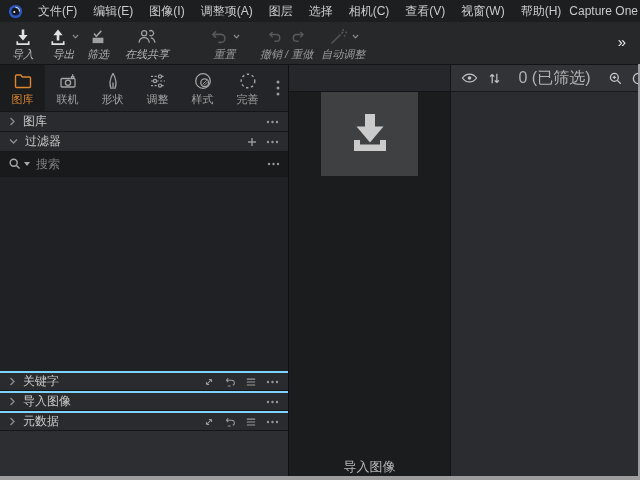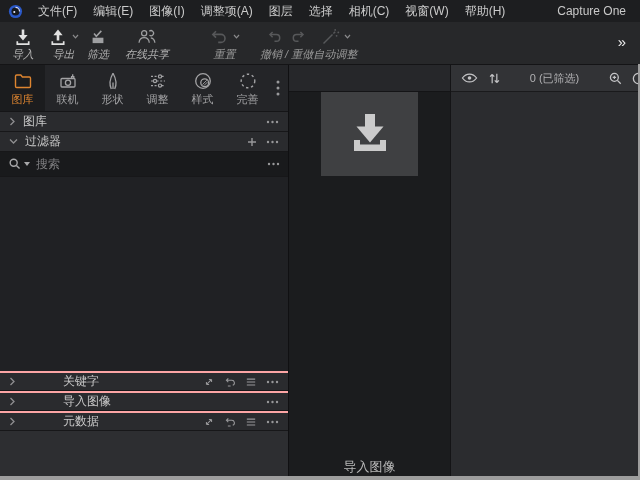--- a/index.html
+++ b/index.html
@@ -37,21 +37,21 @@
   
   .left-panel { width:289px; flex:0 0 auto; display:flex; flex-direction:column; background:#202124; border-right:1px solid #101012; }
   .tabbar { height:47px; background:#242528; display:flex; position:relative; border-bottom:1px solid #151517; }
   .tab { width:45px; display:flex; flex-direction:column; align-items:center; justify-content:center; gap:2px; color:#a3a3a5; font-size:11px; }
   .tab svg { width:20px; height:20px; }
   .tab .t-lbl { line-height:12px; }
   .tab.active { background:#1b1c1e; color:#de8530; }
   .tab-kebab { position:absolute; right:5px; top:50%; transform:translateY(-50%); color:#9a9a9c; padding:3px; }
 
   .sec-header { height:20px; background:#2a2b2e; display:flex; align-items:center; padding:0 9px; color:#c9c9c9; font-size:12px; border-bottom:1px solid #171719; flex:0 0 auto; }
-  .sec-header.bt { border-top:2px solid #fca5a5;gap:40px; }
+  .sec-header.bt { border-top:2px solid #7dd3fc; }
   .chev { color:#8f8f91; margin-right:7px; display:flex; }
   .sec-icons { margin-left:auto; display:flex; align-items:center; gap:9px; color:#98989a; }
   .sec-icons > * { display:flex; }
 
   .search-row { height:21px; background:#191a1c; display:flex; align-items:center; padding:12px 8px; border-bottom:1px solid #171719; flex:0 0 auto; }
   .search-ic { color:#a8a8aa; display:flex; align-items:center; margin-right:6px; }
   .search-caret { margin-left:2px; }
   .search-input { flex:1; background:transparent; border:none; outline:none; color:#bdbdbd; font-size:12px; font-family:inherit; }
   .search-input::placeholder { color:#7e7e80; }
   .search-ellipsis { color:#98989a; display:flex; }
@@ -63,21 +63,21 @@
   .viewer { width:162px; flex:0 0 auto; display:flex; flex-direction:column; background:#1b1c1e; border-right:1px solid #141416; }
   .viewer-header { height:27px; background:#26272a; border-bottom:1px solid #141416; flex:0 0 auto; }
   .viewer-body { flex:1; display:flex; flex-direction:column; align-items:center; justify-content:space-between; }
   .import-box { width:97px; height:84px; background:#3f4042; display:flex; align-items:center; justify-content:center; color:#cbcbcb; cursor:pointer; }
   .import-label { margin-top:16px; color:#b9b9b9; font-size:13px; }
 
   
   .browser { flex:1 1 auto; display:flex; flex-direction:column; overflow:hidden; }
   .browser-header { height:27px; background:#323336; border-bottom:1px solid #1a1a1c; display:flex; align-items:center; padding:0 0 0 10px; color:#c4c4c6; overflow:hidden; flex:0 0 auto; }
   .bh-left { display:flex; align-items:center; gap:10px; }
-  .bh-count { flex:1; text-align:center; color:#b2b2b4; font-size:11px; white-space:nowrap; }
+  .bh-count { flex:1; text-align:center; color:#b2b2b4; font-size:16px; white-space:nowrap; }
   .bh-right { display:flex; align-items:center; gap:8px; }
   .partial-ic { margin-right:-8px; }
   .browser-body { flex:1; background:#2b2c2f; }
 </style>
 </head>
 <body>
 
 <div class="window">
 
   <div class="titlebar">
@@ -87,20 +87,21 @@
       <path d="M8 3.7A4.3 4.3 0 0 1 12.3 8" stroke="#d8deff" stroke-width="1.3" fill="none"></path>
       <circle cx="6.7" cy="8.6" r="1.1" fill="#e8ecff"></circle>
     </svg>
     <div class="menu-item">文件(F)</div>
     <div class="menu-item">编辑(E)</div>
     <div class="menu-item">图像(I)</div>
     <div class="menu-item">调整项(A)</div>
     <div class="menu-item">图层</div>
     <div class="menu-item">选择</div>
     <div class="menu-item">相机(C)</div>
+    <div class="menu-item">查看(V)</div>
     <div class="menu-item">视窗(W)</div>
     <div class="menu-item">帮助(H)</div>
     <div class="title-text">Capture One</div>
 
   </div>
 
   <div class="toolbar">
 
     <div class="tbi" style="margin-right:14px">
       <div class="icon-row ic-bright">
@@ -153,21 +154,21 @@
           <path d="M7 4.2L3.8 7.4 7 10.6"></path>
           <path d="M4.2 7.4H12a4 4 0 0 1 0 8H9.2"></path>
         </svg>
         <svg class="caret" width="7" height="5" viewBox="0 0 7 5">
           <path d="M1 1l2.5 2.8L6 1" fill="none" stroke="currentColor" stroke-width="1.2"></path>
         </svg>
       </div>
       <div class="lbl lbl-dim">重置</div>
     </div>
 
-    <div class="tbi" style="margin-right:0">
+    <div class="tbi" style="margin-right:8px">
       <div class="icon-row ic-dim" style="gap:7px">
         <svg width="16" height="16" viewBox="0 0 16 16" fill="none" stroke="currentColor" stroke-width="1.5">
           <path d="M5.6 3L3 5.6 5.6 8.2"></path>
           <path d="M3.4 5.6h6a3.3 3.3 0 0 1 0 6.6H7.5"></path>
         </svg>
         <svg width="16" height="16" viewBox="0 0 16 16" fill="none" stroke="currentColor" stroke-width="1.5" style="transform:scaleX(-1)">
           <path d="M5.6 3L3 5.6 5.6 8.2"></path>
           <path d="M3.4 5.6h6a3.3 3.3 0 0 1 0 6.6H7.5"></path>
         </svg>
       </div>

